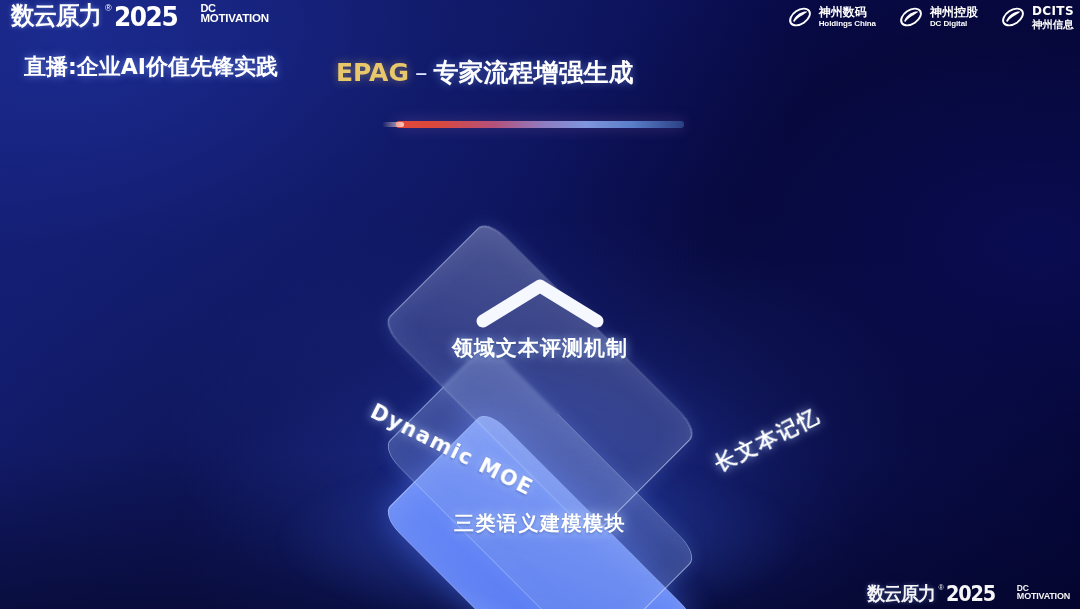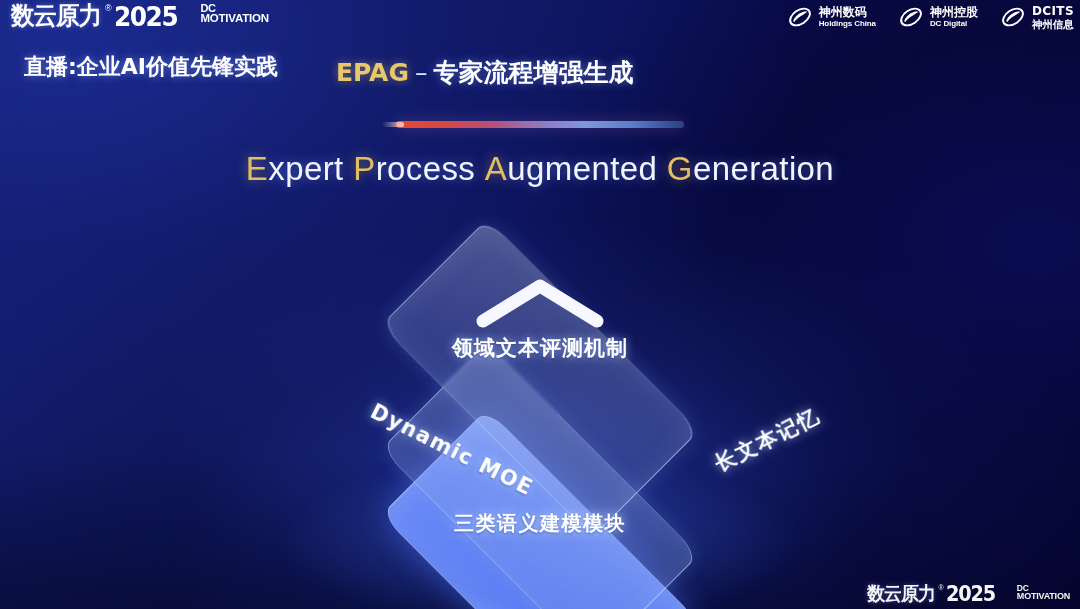--- a/index.html
+++ b/index.html
@@ -279,23 +279,20 @@
           <span class="l1">DCITS</span>
           <span class="l2">神州信息</span>
         </span>
       </div>
 
     </div>
   </div>
 
   <div class="divider"></div>
 
-  <div class="eng-subtitle">
-    <span class="cap">E</span><span>xpert</span>&nbsp;<span class="cap">P</span><span>rocess</span>&nbsp;<span class="cap">A</span><span>ugmented</span>&nbsp;<span class="cap">G</span><span>eneration</span>
-  </div>
 
   <div class="stack-glow"></div>
 
   <div class="stack">
 
     <div class="layer layer-bot">
       <div class="plate"></div>
     </div>
 
     <div class="layer layer-mid">

